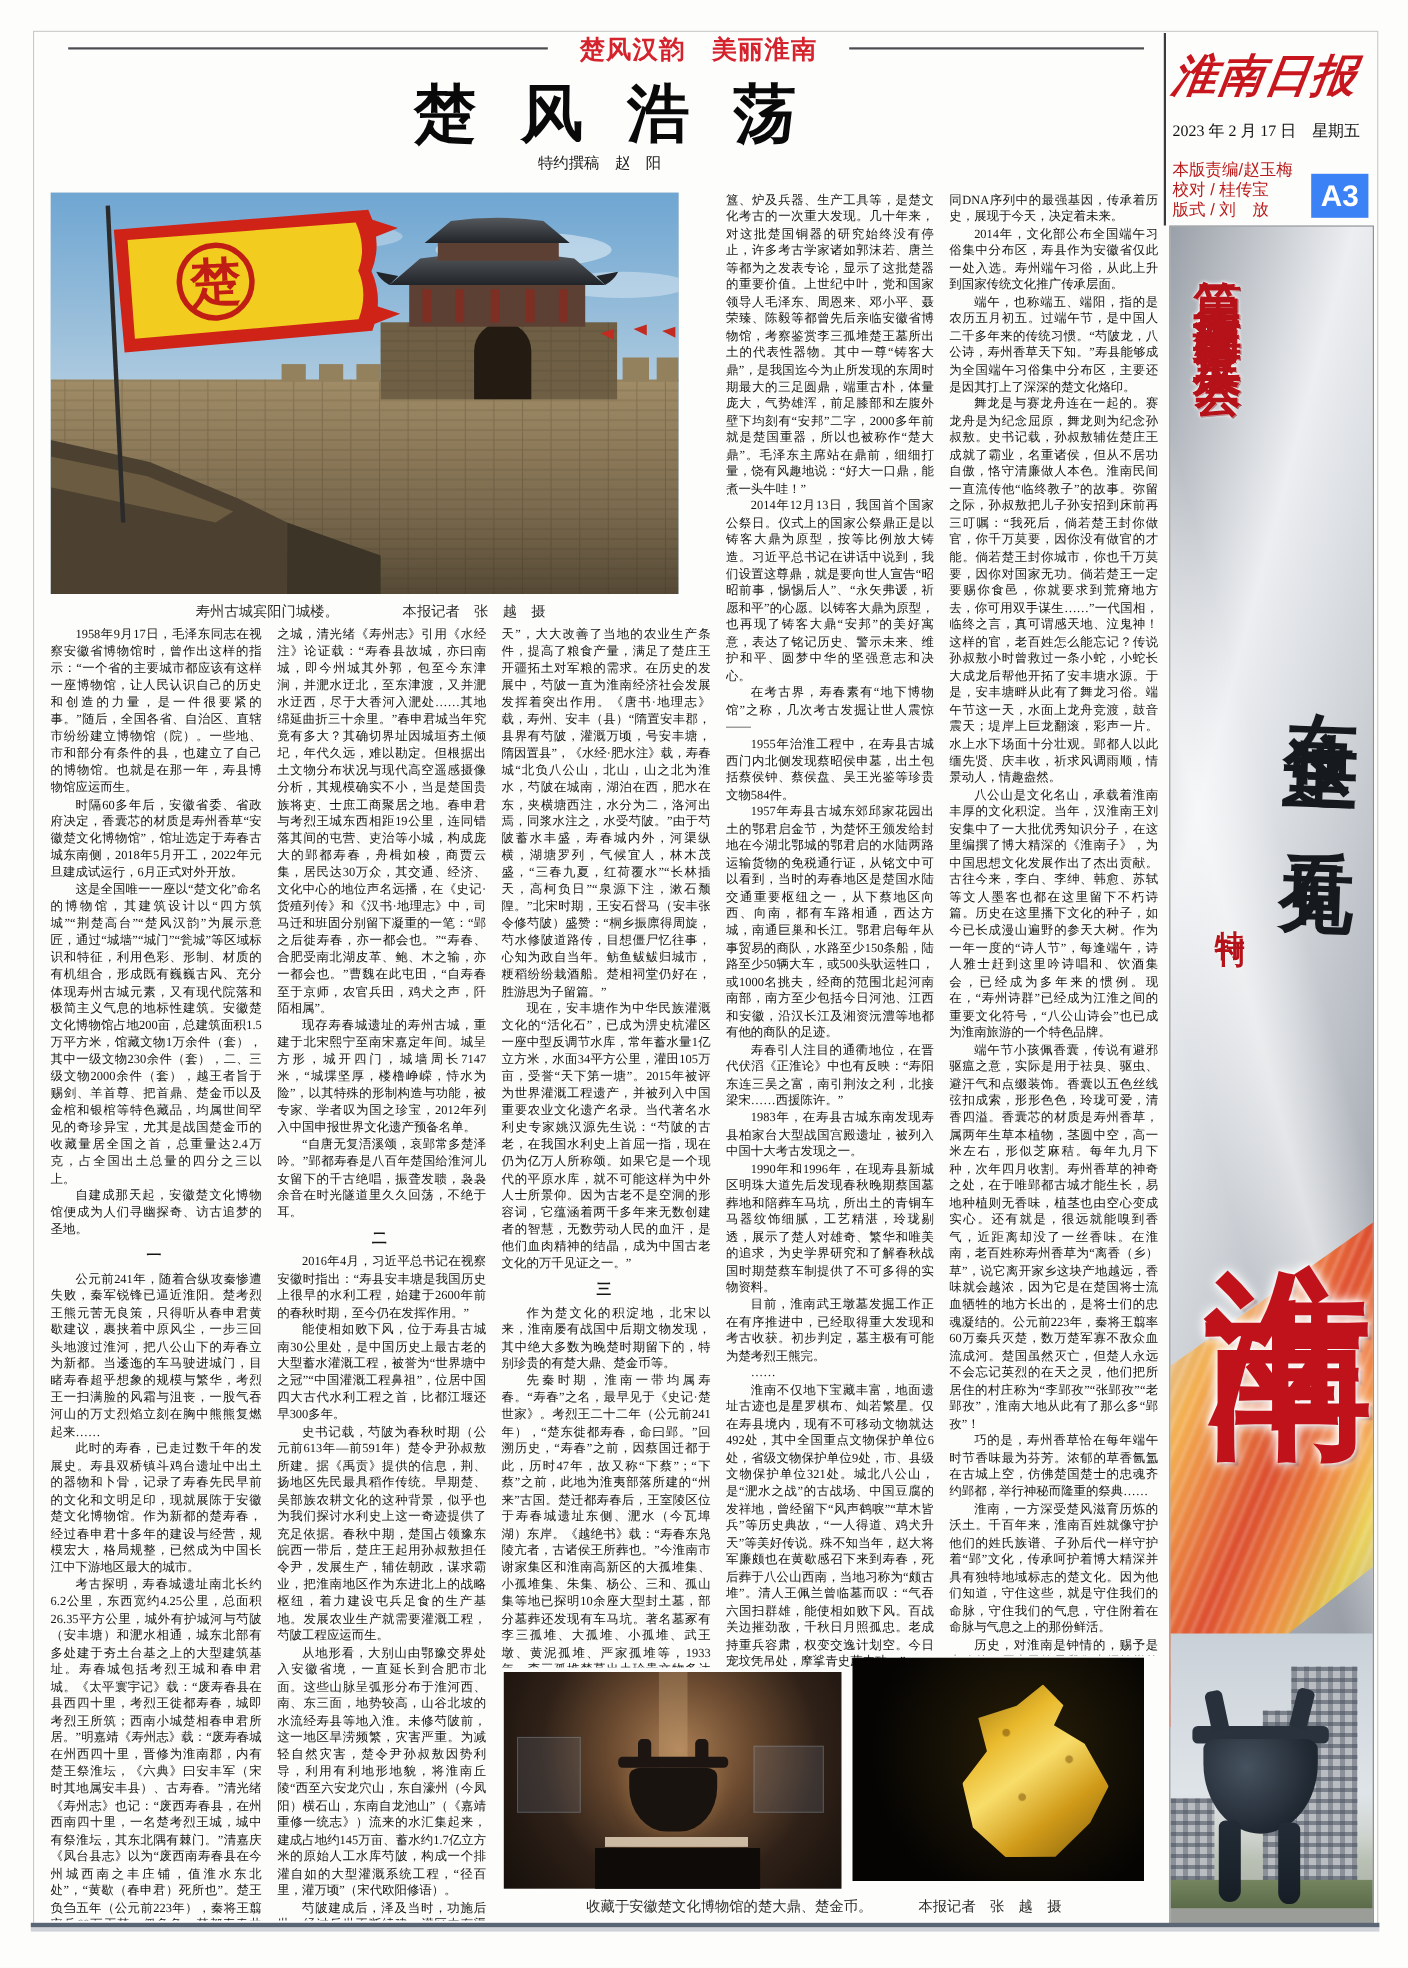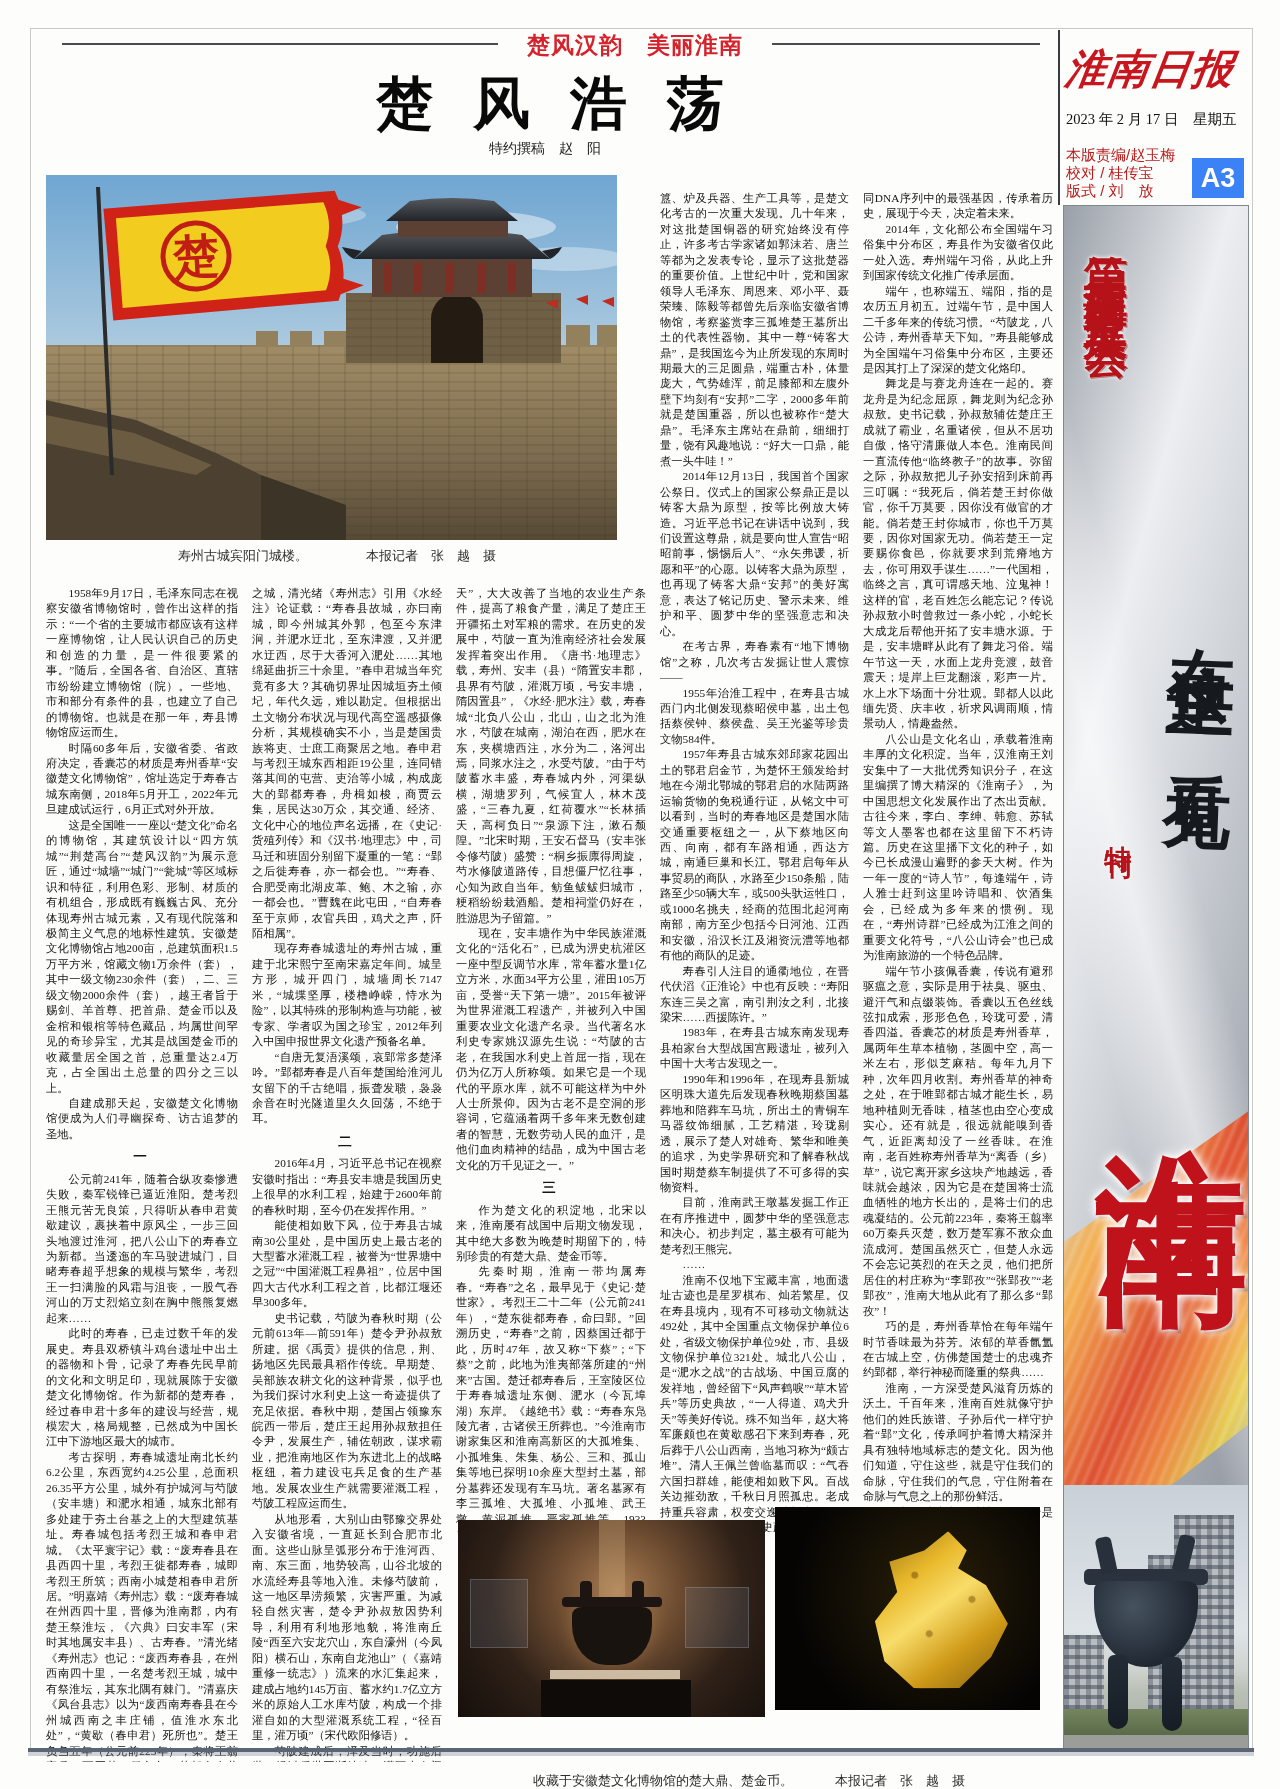--- a/index.html
+++ b/index.html
@@ -30,37 +30,37 @@
   .page-badge{left:1192px;top:158px;width:52px;height:40px;background:#3b82f6;color:#fff;
               font-family:"Liberation Sans",sans-serif;font-weight:bold;font-size:27px;
               display:flex;align-items:center;justify-content:center;}
 
   
   .main-photo{left:46px;top:175px;width:571px;height:365px;overflow:hidden;background:#9db9cf;}
   .photo-caption{left:46px;top:547px;width:571px;display:flex;gap:58px;padding-left:132px;
                  font-size:13px;color:#2d2d2d;box-sizing:border-box;}
 
   
-  .col{overflow:hidden;text-align:justify;font-size:11.3px;line-height:15.45px;color:#141414;margin-top:16px;}
+  .col{overflow:hidden;text-align:justify;font-size:11.3px;line-height:15.45px;color:#141414;}
   .col .para{text-indent:2em;}
   .col .para.flush{text-indent:0;}
   .col .sec-no{text-align:center;font-size:13.5px;letter-spacing:4px;margin:7px 0;font-weight:bold;}
   .c1{left:46px;top:570px;width:192px;height:1176px;}
   .c2{left:252px;top:570px;width:190px;height:1176px;}
   .c3{left:456px;top:570px;width:190px;height:946px;}
   .c4{left:660px;top:175px;width:189px;height:1341px;}
   .c5{left:863px;top:175px;width:190px;height:1330px;}
 
   
   .bphoto1{left:458px;top:1520px;width:307px;height:197px;overflow:hidden;
            background:radial-gradient(circle at 52% 36%,#a87c52 0%,#6d4c31 30%,#2f2118 62%,#150f0b 100%);}
   .bphoto2{left:775px;top:1507px;width:265px;height:203px;overflow:hidden;
            background:radial-gradient(circle at 60% 42%,#2a2009 0%,#050403 72%);}
   .bcaption{left:458px;top:1724px;width:582px;display:flex;justify-content:center;gap:42px;
-            font-size:13px;color:#2d2d2d;margin-top:48px;}
+            font-size:13px;color:#2d2d2d;}
 
   
   .panel{left:1063px;top:205px;width:186px;height:1545px;border:1px solid #82878e;box-sizing:border-box;
          background:linear-gradient(105deg,#9aa0a8 0%,#eceef1 28%,#cfd3d8 48%,#a6abb3 72%,#878d96 100%);overflow:hidden;}
   .panel::before{content:"";position:absolute;left:-40px;top:0;width:260px;height:100%;
          background:linear-gradient(75deg,rgba(255,255,255,0) 40%,rgba(255,255,255,.55) 50%,rgba(255,255,255,0) 60%);}
   .vert{writing-mode:vertical-rl;text-orientation:upright;}
   .event-title{left:18px;top:14px;height:600px;font-size:44px;line-height:48px;letter-spacing:8px;
                font-weight:900;font-family:"Liberation Sans",sans-serif;color:#b5121a;
                text-shadow:0 0 2px #ffffff,0 0 5px rgba(255,255,255,.8),1px 1px 0 #6d080d;}
@@ -245,21 +245,21 @@
     </div>
   <div class="abs col c4">
       <div class="para flush">簋、炉及兵器、生产工具等，是楚文化考古的一次重大发现。几十年来，对这批楚国铜器的研究始终没有停止，许多考古学家诸如郭沫若、唐兰等都为之发表专论，显示了这批楚器的重要价值。上世纪中叶，党和国家领导人毛泽东、周恩来、邓小平、聂荣臻、陈毅等都曾先后亲临安徽省博物馆，考察鉴赏李三孤堆楚王墓所出土的代表性器物。其中一尊“铸客大鼎”，是我国迄今为止所发现的东周时期最大的三足圆鼎，端重古朴，体量庞大，气势雄浑，前足膝部和左腹外壁下均刻有“安邦”二字，2000多年前就是楚国重器，所以也被称作“楚大鼎”。毛泽东主席站在鼎前，细细打量，饶有风趣地说：“好大一口鼎，能煮一头牛哇！”</div>
       <div class="para">2014年12月13日，我国首个国家公祭日。仪式上的国家公祭鼎正是以铸客大鼎为原型，按等比例放大铸造。习近平总书记在讲话中说到，我们设置这尊鼎，就是要向世人宣告“昭昭前事，惕惕后人”、“永矢弗谖，祈愿和平”的心愿。以铸客大鼎为原型，也再现了铸客大鼎“安邦”的美好寓意，表达了铭记历史、警示未来、维护和平、圆梦中华的坚强意志和决心。</div>
       <div class="para">在考古界，寿春素有“地下博物馆”之称，几次考古发掘让世人震惊——</div>
       <div class="para">1955年治淮工程中，在寿县古城西门内北侧发现蔡昭侯申墓，出土包括蔡侯钟、蔡侯盘、吴王光鉴等珍贵文物584件。</div>
       <div class="para">1957年寿县古城东郊邱家花园出土的鄂君启金节，为楚怀王颁发给封地在今湖北鄂城的鄂君启的水陆两路运输货物的免税通行证，从铭文中可以看到，当时的寿春地区是楚国水陆交通重要枢纽之一，从下蔡地区向西、向南，都有车路相通，西达方城，南通巨巢和长江。鄂君启每年从事贸易的商队，水路至少150条船，陆路至少50辆大车，或500头驮运牲口，或1000名挑夫，经商的范围北起河南南部，南方至少包括今日河池、江西和安徽，沿汉长江及湘资沅澧等地都有他的商队的足迹。</div>
       <div class="para">寿春引人注目的通衢地位，在晋代伏滔《正淮论》中也有反映：“寿阳东连三吴之富，南引荆汝之利，北接梁宋……西援陈许。”</div>
       <div class="para">1983年，在寿县古城东南发现寿县柏家台大型战国宫殿遗址，被列入中国十大考古发现之一。</div>
       <div class="para">1990年和1996年，在现寿县新城区明珠大道先后发现春秋晚期蔡国墓葬地和陪葬车马坑，所出土的青铜车马器纹饰细腻，工艺精湛，玲珑剔透，展示了楚人对雄奇、繁华和唯美的追求，为史学界研究和了解春秋战国时期楚蔡车制提供了不可多得的实物资料。</div>
-      <div class="para">目前，淮南武王墩墓发掘工作正在有序推进中，圆梦中华的坚强意志和决心。初步判定，墓主极有可能为楚考烈王熊完。</div>
+      <div class="para">目前，淮南武王墩墓发掘工作正在有序推进中，已经取得重大发现和考古收获。初步判定，墓主极有可能为楚考烈王熊完。</div>
       <div class="para">……</div>
       <div class="para">淮南不仅地下宝藏丰富，地面遗址古迹也是星罗棋布、灿若繁星。仅在寿县境内，现有不可移动文物就达492处，其中全国重点文物保护单位6处，省级文物保护单位9处，市、县级文物保护单位321处。城北八公山，是“淝水之战”的古战场、中国豆腐的发祥地，曾经留下“风声鹤唳”“草木皆兵”等历史典故，“一人得道、鸡犬升天”等美好传说。殊不知当年，赵大将军廉颇也在黄歇感召下来到寿春，死后葬于八公山西南，当地习称为“颇古堆”。清人王佩兰曾临墓而叹：“气吞六国扫群雄，能使相如败下风。百战关边摧劲敌，千秋日月照孤忠。老成持重兵容肃，权变交逸计划空。今日宠坟凭吊处，摩挲青史蔚丰功。”</div>
     </div>
   <div class="abs col c5">
       <div class="para flush">同DNA序列中的最强基因，传承着历史，展现于今天，决定着未来。</div>
       <div class="para">2014年，文化部公布全国端午习俗集中分布区，寿县作为安徽省仅此一处入选。寿州端午习俗，从此上升到国家传统文化推广传承层面。</div>
       <div class="para">端午，也称端五、端阳，指的是农历五月初五。过端午节，是中国人二千多年来的传统习惯。“芍陂龙，八公诗，寿州香草天下知。”寿县能够成为全国端午习俗集中分布区，主要还是因其打上了深深的楚文化烙印。</div>
       <div class="para">舞龙是与赛龙舟连在一起的。赛龙舟是为纪念屈原，舞龙则为纪念孙叔敖。史书记载，孙叔敖辅佐楚庄王成就了霸业，名重诸侯，但从不居功自傲，恪守清廉做人本色。淮南民间一直流传他“临终教子”的故事。弥留之际，孙叔敖把儿子孙安招到床前再三叮嘱：“我死后，倘若楚王封你做官，你千万莫要，因你没有做官的才能。倘若楚王封你城市，你也千万莫要，因你对国家无功。倘若楚王一定要赐你食邑，你就要求到荒瘠地方去，你可用双手谋生……”一代国相，临终之言，真可谓感天地、泣鬼神！这样的官，老百姓怎么能忘记？传说孙叔敖小时曾救过一条小蛇，小蛇长大成龙后帮他开拓了安丰塘水源。于是，安丰塘畔从此有了舞龙习俗。端午节这一天，水面上龙舟竞渡，鼓音震天；堤岸上巨龙翻滚，彩声一片。水上水下场面十分壮观。郢都人以此缅先贤、庆丰收，祈求风调雨顺，情景动人，情趣盎然。</div>
       <div class="para">八公山是文化名山，承载着淮南丰厚的文化积淀。当年，汉淮南王刘安集中了一大批优秀知识分子，在这里编撰了博大精深的《淮南子》，为中国思想文化发展作出了杰出贡献。古往今来，李白、李绅、韩愈、苏轼等文人墨客也都在这里留下不朽诗篇。历史在这里播下文化的种子，如今已长成漫山遍野的参天大树。作为一年一度的“诗人节”，每逢端午，诗人雅士赶到这里吟诗唱和、饮酒集会，已经成为多年来的惯例。现在，“寿州诗群”已经成为江淮之间的重要文化符号，“八公山诗会”也已成为淮南旅游的一个特色品牌。</div>
       <div class="para">端午节小孩佩香囊，传说有避邪驱瘟之意，实际是用于祛臭、驱虫、避汗气和点缀装饰。香囊以五色丝线弦扣成索，形形色色，玲珑可爱，清香四溢。香囊芯的材质是寿州香草，属两年生草本植物，茎圆中空，高一米左右，形似芝麻秸。每年九月下种，次年四月收割。寿州香草的神奇之处，在于唯郢都古城才能生长，易地种植则无香味，植茎也由空心变成实心。还有就是，很远就能嗅到香气，近距离却没了一丝香味。在淮南，老百姓称寿州香草为“离香（乡）草”，说它离开家乡这块产地越远，香味就会越浓，因为它是在楚国将士流血牺牲的地方长出的，是将士们的忠魂凝结的。公元前223年，秦将王翦率60万秦兵灭楚，数万楚军寡不敌众血流成河。楚国虽然灭亡，但楚人永远不会忘记英烈的在天之灵，他们把所居住的村庄称为“李郢孜”“张郢孜”“老郢孜”，淮南大地从此有了那么多“郢孜”！</div>

